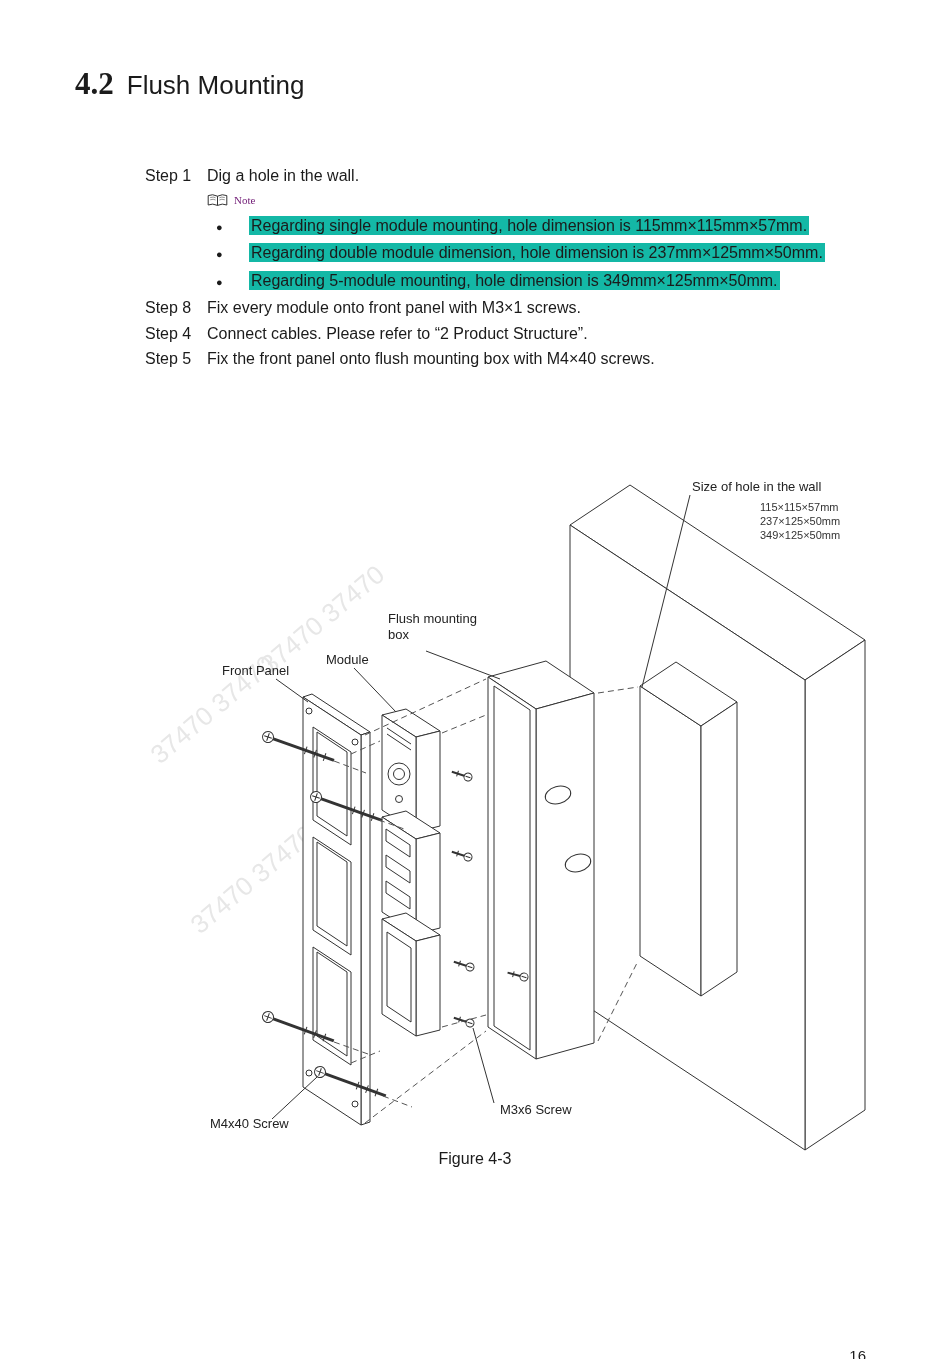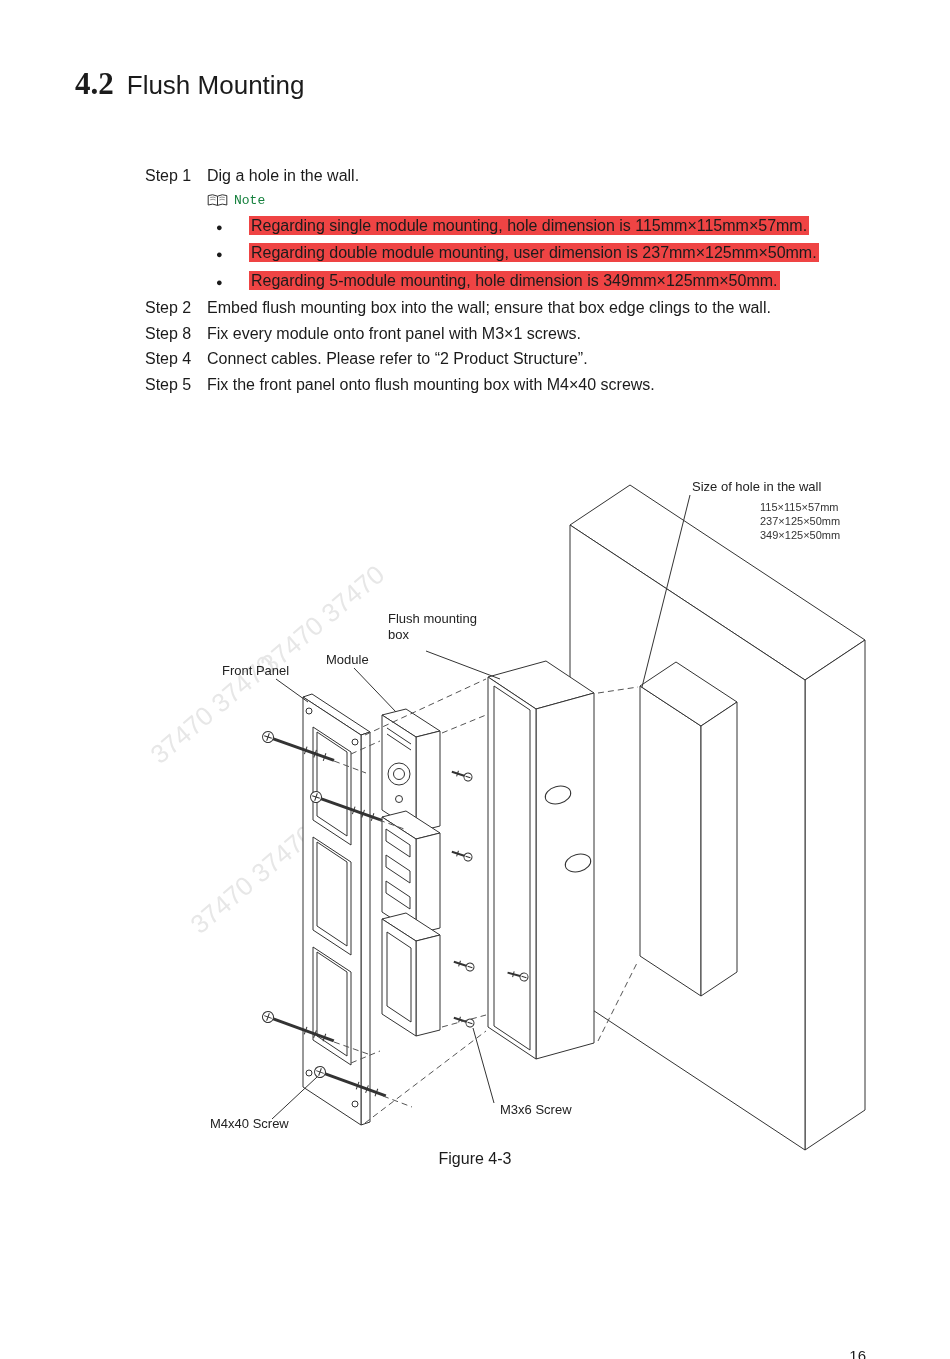--- a/index.html
+++ b/index.html
@@ -9,25 +9,25 @@
   }
   .heading{position:absolute;left:75px;top:66px;display:flex;align-items:baseline;gap:13px;}
   .sec-num{font-family:"Liberation Serif",serif;font-weight:700;font-size:31px;}
   .sec-title{font-size:26px;font-weight:400;}
   .steps{position:absolute;left:145px;top:150px;width:723px;font-size:16px;line-height:25.5px;margin-top:13px;}
   .step{display:flex;}
   .step-label{width:62px;flex:none;}
   .step-text{flex:1;}
   .step-text.justify{text-align:justify;}
   .note-head{margin-left:62px;display:flex;align-items:center;gap:6px;height:24px;}
-  .note-label{font-family:Liberation Mono, monospace;font-size:13px;color:#15803d;}
+  .note-label{font-family:Liberation Serif, serif;font-size:11px;color:#701a75;}
   .bullets{margin-left:62px;}
   .bullet{display:flex;line-height:25.5px;}
   .dot{width:33px;padding-left:9px;font-size:11px;flex:none;padding-top:2px;}
-  .hl{background:#ef4444;padding:1px 2px;}
+  .hl{background:#14b8a6;padding:1px 2px;}
   .figure{position:absolute;left:120px;top:465px;width:780px;height:690px;}
   .face{fill:#ffffff;stroke:#333;stroke-width:1;stroke-linejoin:round;}
   .ln{fill:none;stroke:#333;stroke-width:1;}
   .dash{fill:none;stroke:#555;stroke-width:1;stroke-dasharray:6 4;}
   svg text{font-family:"Liberation Sans",sans-serif;font-size:13px;fill:#222;}
   svg text.dims{font-size:11px;fill:#333;}
   svg text.wm{font-size:26px;fill:#e7e7e7;}
   .caption{position:absolute;left:0;top:1150px;width:950px;text-align:center;font-size:16px;}
   .pageno{position:absolute;right:84px;top:1326px;font-size:15px;margin-top:21px;}
 </style>
@@ -54,32 +54,28 @@
     <span class="note-label">Note</span>
   </div>
 
   <div class="bullets">
     <div class="bullet">
       <span class="dot">●</span>
       <span><span class="hl">Regarding single module mounting, hole dimension is 115mm×115mm×57mm.</span></span>
     </div>
     <div class="bullet">
       <span class="dot">●</span>
-      <span><span class="hl">Regarding double module mounting, user dimension is 237mm×125mm×50mm.</span></span>
+      <span><span class="hl">Regarding double module dimension, hole dimension is 237mm×125mm×50mm.</span></span>
     </div>
     <div class="bullet">
       <span class="dot">●</span>
       <span><span class="hl">Regarding 5-module mounting, hole dimension is 349mm×125mm×50mm.</span></span>
     </div>
   </div>
 
-  <div class="step">
-    <div class="step-label">Step 2</div>
-    <div class="step-text">Embed flush mounting box into the wall; ensure that box edge clings to the wall.</div>
-  </div>
   <div class="step">
     <div class="step-label">Step 8</div>
     <div class="step-text">Fix every module onto front panel with M3×1 screws.</div>
   </div>
   <div class="step">
     <div class="step-label">Step 4</div>
     <div class="step-text">Connect cables. Please refer to “2 Product Structure”.</div>
   </div>
   <div class="step">
     <div class="step-label">Step 5</div>

